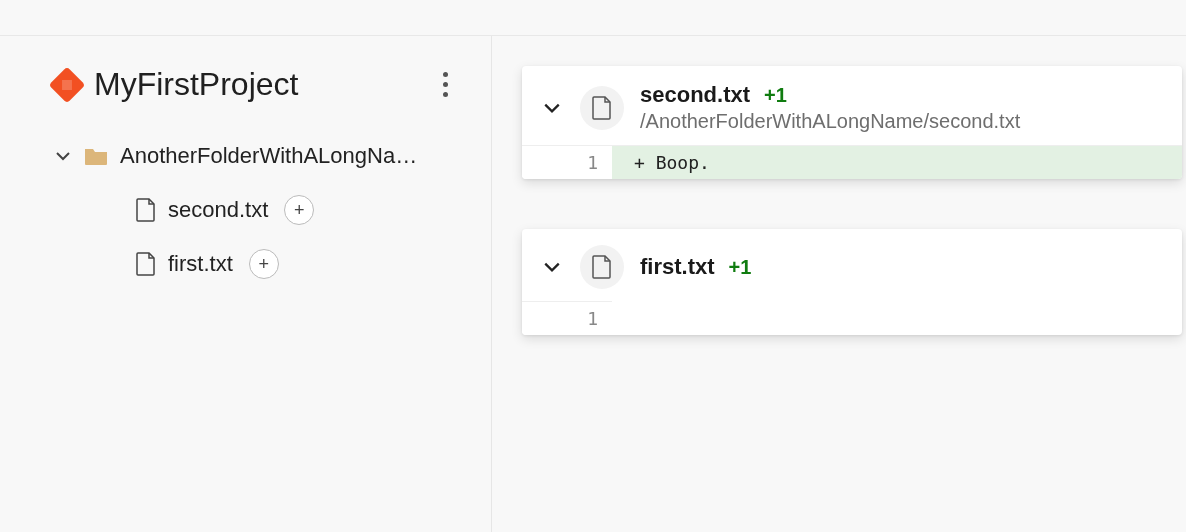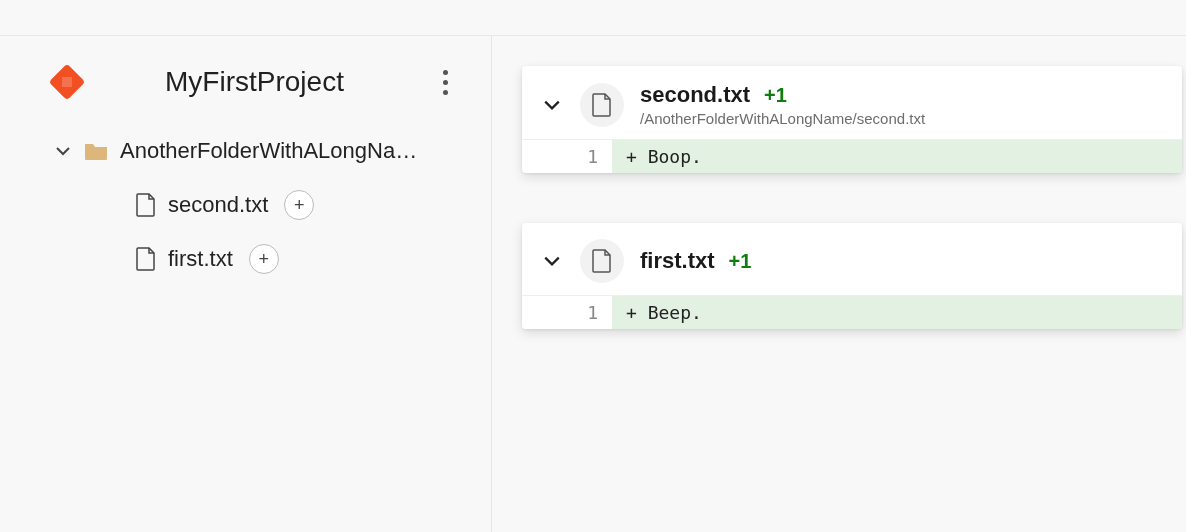--- a/index.html
+++ b/index.html
@@ -25,24 +25,23 @@
     border-right: 1px solid #e6e6e6;
     padding: 30px 10px 0 54px;
   }
   .project-row {
     display: flex;
     align-items: center;
     gap: 14px;
     margin-bottom: 40px;
   }
   .project-name {
-    font-size: 28px;
+    font-size: 32px;
     font-weight: 400;
     flex: 1;
-    text-align: center;
   }
   .kebab {
     width: 32px; height: 32px;
     display: flex; flex-direction: column;
     align-items: center; justify-content: center;
     gap: 5px;
     cursor: pointer;
     margin-right: 20px;
   }
   .kebab span {
@@ -105,38 +104,38 @@
   .file-pill {
     width: 44px; height: 44px;
     border-radius: 50%;
     background: #f2f2f2;
     display: flex; align-items: center; justify-content: center;
   }
   .diff-title-block { display: flex; flex-direction: column; gap: 2px; }
   .diff-title-line { display: flex; align-items: baseline; gap: 14px; }
   .diff-filename { font-size: 22px; font-weight: 600; color: #1a1a1a; }
   .diff-stat { font-size: 20px; font-weight: 600; color: #107c10; }
-  .diff-path { font-size: 15px; color: #6e6e6e; }
+  .diff-path { font-size: 20px; color: #6e6e6e; }
   .diff-body {
     display: flex;
     font-family: "Consolas", "Menlo", monospace;
     font-size: 18px;
   }
   .gutter {
     width: 90px;
     text-align: right;
     padding: 6px 14px 6px 0;
     color: #888;
     background: #fff;
     border-top: 1px solid #eee;
   }
   .code-line {
     flex: 1;
     background: #e3f1e3;
-    padding: 6px 14px;
+    padding: 6px 22px;
     color: #222;
     border-top: 1px solid #eee;
     white-space: pre;
   }
   .git-diamond {
     width: 26px; height: 26px;
     transform: rotate(45deg);
     background: #f25022;
     border-radius: 4px;
     position: relative;
@@ -252,18 +251,17 @@
         </span>
         <div class="diff-title-block">
           <div class="diff-title-line">
             <span class="diff-filename">first.txt</span>
             <span class="diff-stat">+1</span>
           </div>
         </div>
       </div>
       <div class="diff-body">
         <div class="gutter">1</div>
-        <div class="code-line">+ Beep.</div>
       </div>
     </section>
 
   </main>
 </div>
 
 </body></html>

